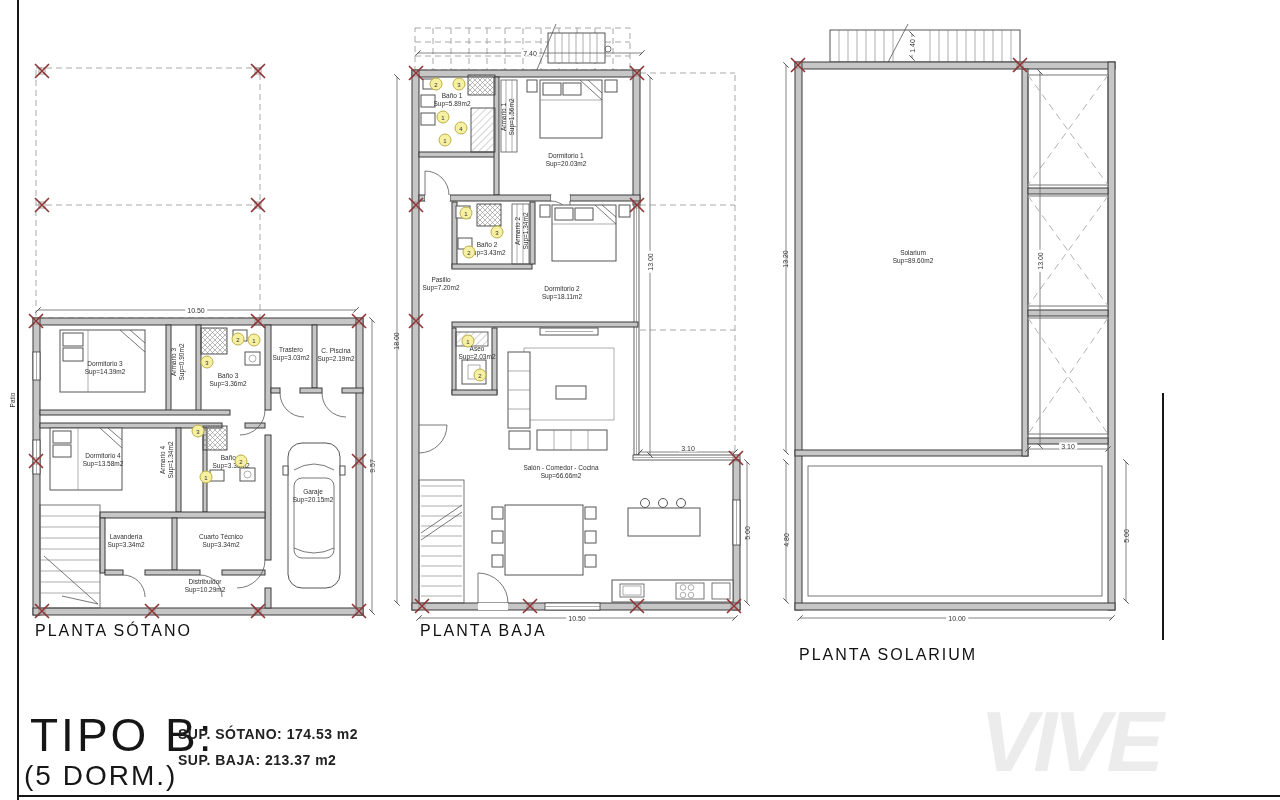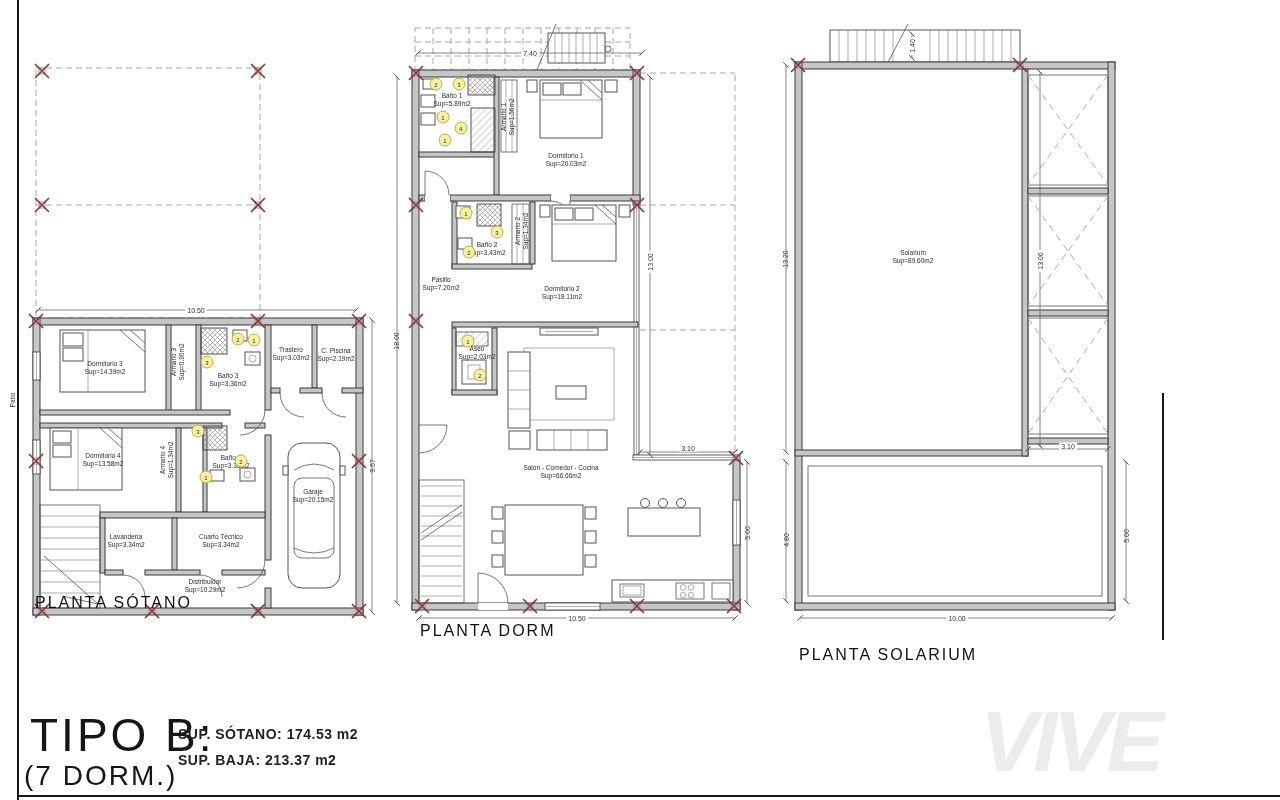--- a/index.html
+++ b/index.html
@@ -454,21 +454,21 @@
   <div>Cuarto Técnico</div>
       <div>Sup=3.34m2</div>
 </div>
 <div class="lbl" style="left:205px;top:586px">
   <div>Distribuidor</div>
       <div>Sup=10.29m2</div>
 </div>
 <div class="lbl v" style="left:13px;top:400px">Patio</div>
 <div class="dim bg" style="left:196px;top:310px">10.50</div>
 <div class="dim v" style="left:372px;top:466px">9.57</div>
-<div class="plan-title" style="left:35px;top:594px">PLANTA SÓTANO</div>
+<div class="plan-title" style="left:35px;top:622px">PLANTA SÓTANO</div>
 
 <div class="tag" style="left:238px;top:339px">2</div>
 <div class="tag" style="left:254px;top:340px">1</div>
 <div class="tag" style="left:207px;top:362px">3</div>
 <div class="tag" style="left:198px;top:431px">3</div>
 <div class="tag" style="left:241px;top:461px">2</div>
 <div class="tag" style="left:206px;top:477px">1</div>
 
 <div class="lbl" style="left:452px;top:100px">
   <div>Baño 1</div>
@@ -505,21 +505,21 @@
 <div class="lbl" style="left:561px;top:472px">
   <div>Salón - Comedor - Cocina</div>
       <div>Sup=66.66m2</div>
 </div>
 <div class="dim bg" style="left:530px;top:53px">7.40</div>
 <div class="dim v" style="left:396px;top:341px">18.00</div>
 <div class="dim v bg" style="left:650px;top:262px">13.00</div>
 <div class="dim bg" style="left:688px;top:448px">3.10</div>
 <div class="dim v" style="left:747px;top:533px">5.00</div>
 <div class="dim bg" style="left:577px;top:618px">10.50</div>
-<div class="plan-title" style="left:420px;top:622px">PLANTA DORM</div>
+<div class="plan-title" style="left:420px;top:622px">PLANTA BAJA</div>
 
 <div class="tag" style="left:436px;top:84px">2</div>
 <div class="tag" style="left:459px;top:84px">3</div>
 <div class="tag" style="left:443px;top:117px">1</div>
 <div class="tag" style="left:461px;top:128px">4</div>
 <div class="tag" style="left:445px;top:140px">1</div>
 <div class="tag" style="left:466px;top:213px">1</div>
 <div class="tag" style="left:497px;top:232px">3</div>
 <div class="tag" style="left:469px;top:252px">2</div>
 <div class="tag" style="left:468px;top:341px">1</div>
@@ -533,20 +533,20 @@
 <div class="dim v" style="left:785px;top:259px">13.20</div>
 <div class="dim v bg" style="left:1040px;top:261px">13.00</div>
 <div class="dim bg" style="left:1068px;top:446px">3.10</div>
 <div class="dim v" style="left:786px;top:540px">4.80</div>
 <div class="dim v" style="left:1126px;top:536px">5.00</div>
 <div class="dim bg" style="left:957px;top:618px">10.00</div>
 <div class="plan-title" style="left:799px;top:646px">PLANTA SOLARIUM</div>
 
 <div class="wm" style="left:980px;top:692px">VIVE</div>
 <div class="tipo" style="left:30px;top:708px">TIPO B:</div>
-<div class="dorms" style="left:24px;top:760px">(7 DORM.)</div>
+<div class="dorms" style="left:24px;top:760px">(5 DORM.)</div>
 <div class="supline" style="left:178px;top:726px">SUP. SÓTANO: 174.53 m2</div>
 <div class="supline" style="left:178px;top:752px">SUP. BAJA: 213.37 m2</div>
 <div class="vline" style="left:17px;top:0;width:2px;height:800px"></div>
 <div class="hline" style="left:17px;top:795px;width:1263px;height:2px"></div>
 <div class="vline" style="left:1162px;top:393px;width:2px;height:247px"></div>
 
 </div>
 
 </body></html>

